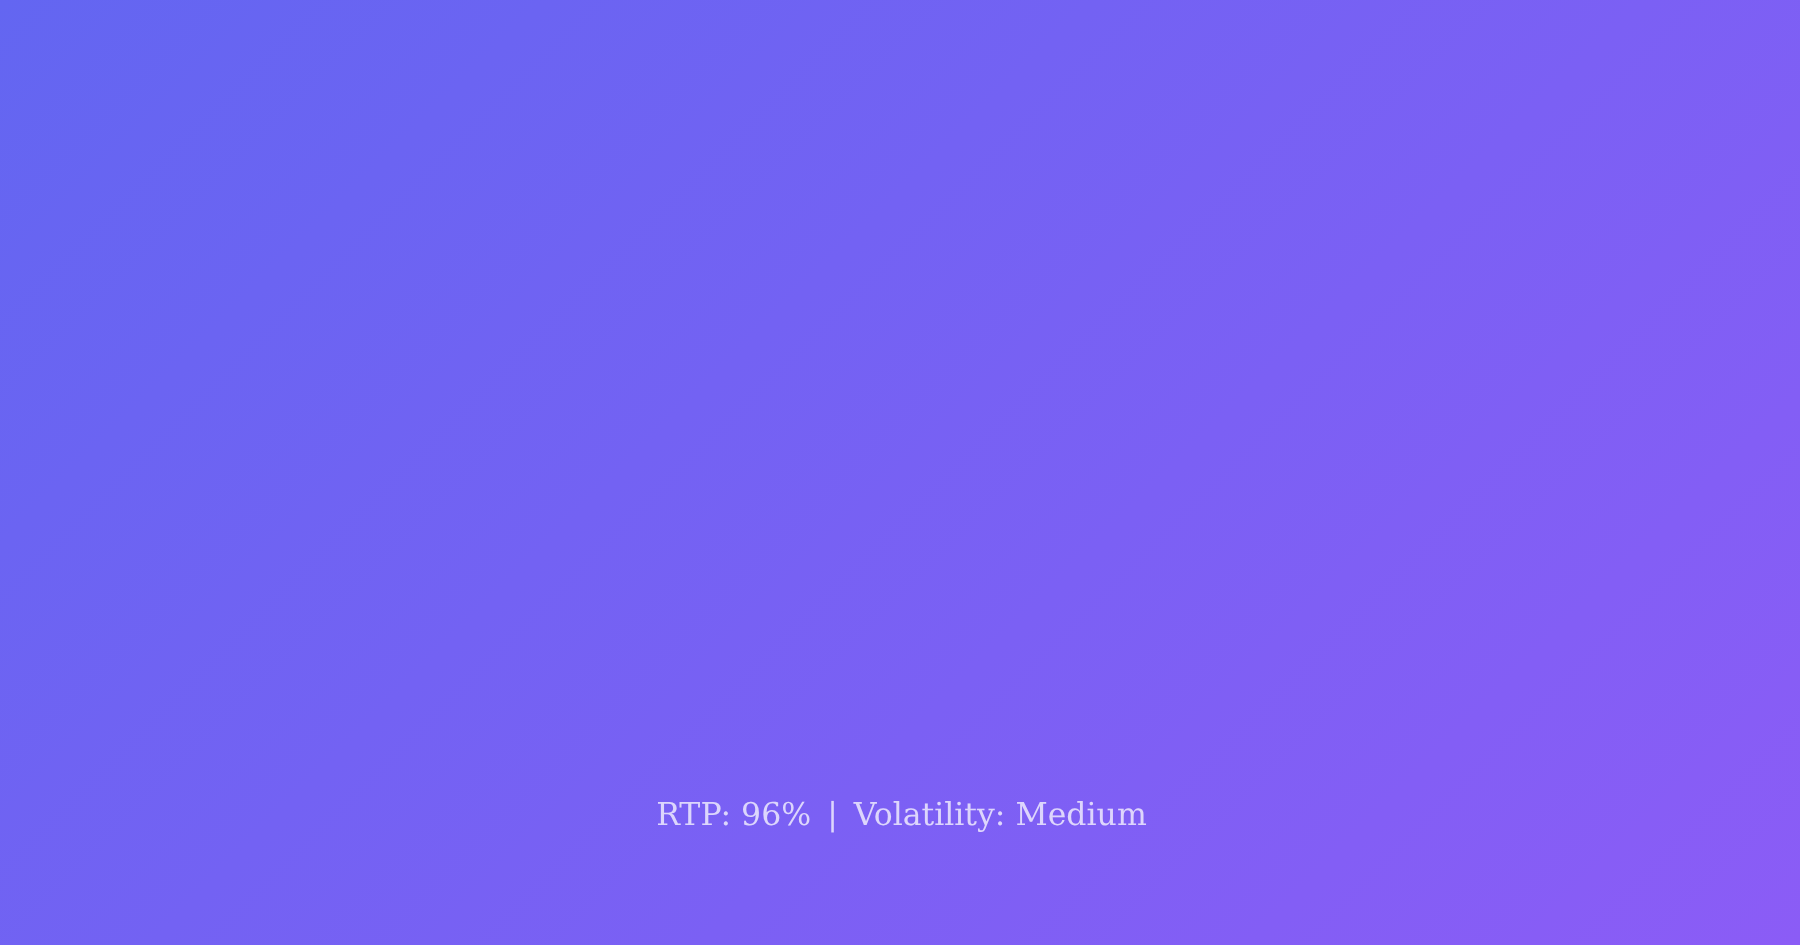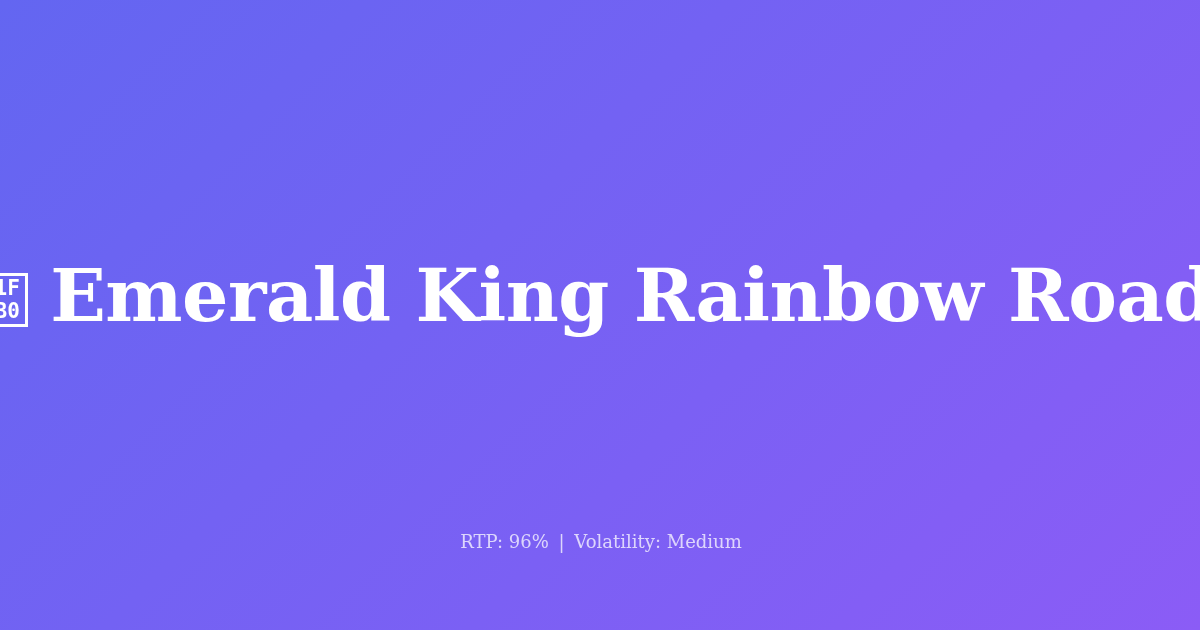--- a/index.html
+++ b/index.html
@@ -94,45 +94,33 @@
     text-align: center;
   }
 
   
   .og-meta {
     position: absolute;
     left: 2px;
     right: 0;
     top: 531px;
     text-align: center;
-    font-size: 18px;
+    font-size: 21px;
     font-weight: 400;
     line-height: 1.2;
     color: rgba(255, 255, 255, 0.74);
     white-space: nowrap;
   }
   .og-meta .sep { padding: 0 4px; }
 </style>
 </head>
 <body style="background: linear-gradient(135deg, rgb(99, 102, 241) 0%, rgb(139, 92, 246) 100%);">
 
 <div class="og-card">
 
-  <div class="title-row">
-
-    <span class="game-icon">
-      <span class="tofu">
-        <span class="hi">1F</span>
-        <span class="lo">B0</span>
-      </span>
-    </span>
-
-    <h1 class="og-title">Emerald King Rainbow Road</h1>
-
-  </div>
 
 
 </div>
 
 <div class="og-meta">
   <span>RTP:</span>
   <span>96%</span>
   <span class="sep">|</span>
   <span>Volatility:</span>
   <span>Medium</span>

